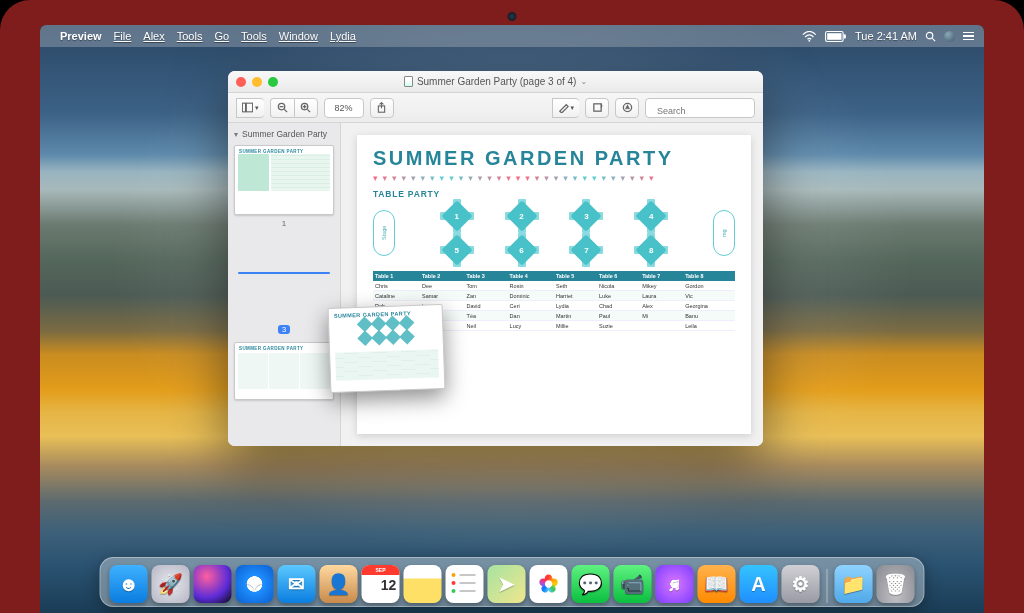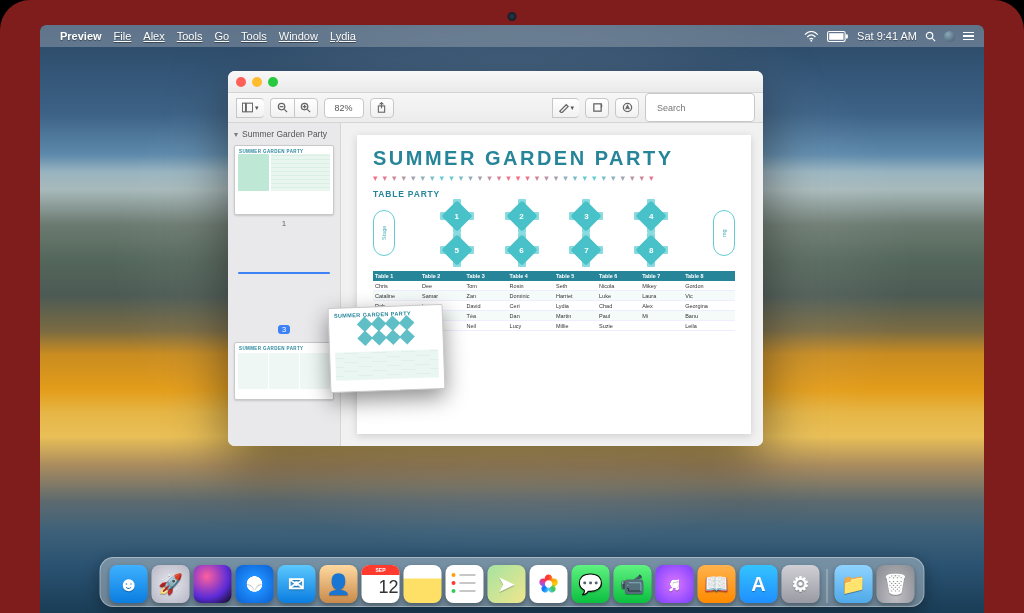--- a/index.html
+++ b/index.html
@@ -60,21 +60,21 @@
   .titlebar .chev{font-size:8px;color:#888;}
 
   .toolbar{height:30px;background:linear-gradient(#f6f6f6,#ececec);border-bottom:1px solid var(--toolbar-border);display:flex;align-items:center;padding:0 8px;gap:6px;}
   .tb-btn{height:20px;min-width:24px;border:1px solid #c7c7c7;border-radius:4px;background:linear-gradient(#fff,#f1f1f1);display:flex;align-items:center;justify-content:center;padding:0 5px;cursor:default;color:#555;}
   .tb-group{display:flex;}
   .tb-group .tb-btn:first-child{border-radius:4px 0 0 4px;border-right:none;}
   .tb-group .tb-btn:last-child{border-radius:0 4px 4px 0;}
   .tb-btn svg{width:11px;height:11px;stroke:#666;fill:none;stroke-width:1.4;}
   .zoom-field{height:20px;width:40px;border:1px solid #c7c7c7;border-radius:4px;background:#fff;font-size:9px;display:flex;align-items:center;justify-content:center;color:#555;}
   .toolbar .flex{flex:1;}
-  .search{height:29px;width:110px;border:1px solid #c7c7c7;border-radius:4px;background:#fff;display:flex;align-items:center;padding:0 5px;gap:4px;}
+  .search{height:20px;width:110px;border:1px solid #c7c7c7;border-radius:4px;background:#fff;display:flex;align-items:flex-end;padding:0 5px;gap:4px;}
   .search input{border:0;outline:0;flex:1;font-size:9px;background:transparent;}
   .search svg{width:10px;height:10px;stroke:#999;fill:none;stroke-width:1.6;}
 
   .body{flex:1;display:flex;min-height:0;}
   .sidebar{width:113px;background:var(--sidebar);border-right:1px solid var(--toolbar-border);padding:6px;display:flex;flex-direction:column;gap:6px;overflow:hidden;}
   .sb-title{font-size:8.5px;color:#555;display:flex;align-items:center;gap:4px;}
   .sb-title::before{content:"▾";font-size:8px;color:#7a7a7a;}
   .thumb{width:100%;border:1px solid #c9c9c9;border-radius:2px;background:#fff;position:relative;box-shadow:0 1px 2px rgba(0,0,0,0.15);}
   .thumb-label{text-align:center;font-size:8px;color:#666;margin-top:-2px;}
   .thumb-badge{display:inline-block;min-width:12px;padding:0 3px;background:#3c82f6;color:#fff;border-radius:3px;font-size:7.5px;text-align:center;margin:-2px auto 0;}
@@ -131,21 +131,21 @@
   .dock .app{width:38px;height:38px;border-radius:8px;display:flex;align-items:center;justify-content:center;font-size:18px;color:#fff;font-weight:700;position:relative;box-shadow:0 2px 4px rgba(0,0,0,0.3);}
   .dock .sep{width:1px;height:34px;background:rgba(255,255,255,0.45);margin:0 3px;}
   .dock .finder{background:linear-gradient(#3fb1ff,#0a7de0);}
   .dock .launchpad{background:radial-gradient(circle,#e8e8ef,#b6b6c4);}
   .dock .siri{background:radial-gradient(circle at 35% 30%,#ff5f9e,#5a2bd8 60%,#0b0b14);}
   .dock .safari{background:radial-gradient(circle,#fff 28%,#1f8fff 30%,#0a5ed0);}
   .dock .mail{background:linear-gradient(#5cc8ff,#0a7de0);}
   .dock .contacts{background:linear-gradient(#ffd9a0,#c98a4a);}
   .dock .calendar{background:#fff;}
   .dock .calendar .band{position:absolute;top:0;left:0;right:0;height:10px;background:#ff3b30;border-radius:8px 8px 0 0;font-size:5px;color:#fff;text-align:center;line-height:10px;}
-  .dock .calendar .day{position:absolute;top:12px;left:16px;right:0;text-align:center;color:#333;font-size:18px;font-weight:400;}
+  .dock .calendar .day{position:absolute;top:12px;left:16px;right:0;text-align:center;color:#333;font-size:14px;font-weight:700;}
   .dock .notes{background:linear-gradient(#fff 35%,#ffe066 36%);}
   .dock .reminders{background:#fff;}
   .dock .reminders::before{content:"";position:absolute;left:6px;top:8px;width:4px;height:4px;border-radius:50%;background:#ff9f0a;box-shadow:0 8px 0 #ff3b30,0 16px 0 #34c759;}
   .dock .reminders::after{content:"";position:absolute;left:14px;top:9px;width:16px;height:2px;background:#c7c7c7;box-shadow:0 8px 0 #c7c7c7,0 16px 0 #c7c7c7;}
   .dock .maps{background:linear-gradient(135deg,#a6e3a1,#f0e68c);}
   .dock .photos{background:#fff;}
   .dock .photos::before{content:"✿";position:absolute;inset:0;display:flex;align-items:center;justify-content:center;font-size:24px;background:conic-gradient(#ff3b30,#ff9f0a,#ffcc00,#34c759,#5ac8fa,#007aff,#af52de,#ff2d55,#ff3b30);-webkit-background-clip:text;color:transparent;}
   .dock .messages{background:linear-gradient(#5ff281,#0bbf3f);}
   .dock .facetime{background:linear-gradient(#5ff281,#0bbf3f);}
   .dock .itunes{background:radial-gradient(circle,#fff 15%,#cc6eff 16%,#7a3dff);}
@@ -181,41 +181,46 @@
             <circle cx="8" cy="10.6" r="1" fill="#fff"></circle>
           </svg>
       </span>
       <span class="right-item">
         <svg viewBox="0 0 20 10">
             <rect x="0.5" y="0.5" width="16" height="9" rx="1.5" stroke="#fff" fill="none"></rect>
             <rect x="2" y="2" width="13" height="6" fill="#fff"></rect>
             <rect x="17" y="3" width="2" height="4" rx="1" fill="#fff"></rect>
           </svg>
       </span>
-      <span class="right-item">Sat 9:41 AM</span>
+      <span class="right-item">Tue 2:41 AM</span>
       <span class="right-item">
         <svg viewBox="0 0 12 12">
             <circle cx="5" cy="5" r="3.5" stroke="#fff" fill="none" stroke-width="1.3"></circle>
             <line x1="8" y1="8" x2="11" y2="11" stroke="#fff" stroke-width="1.3"></line>
           </svg>
       </span>
       <span class="right-item spot"></span>
       <span class="right-item burger">
           <span></span>
           <span></span>
           <span></span>
         </span>
     </div>
 
     <div class="window">
       <div class="titlebar">
         <div class="traffic">
           <span class="tr-r"></span>
           <span class="tr-y"></span>
           <span class="tr-g"></span>
+        </div>
+        <div class="title">
+          <span class="docicon"></span>
+          <span><span>Summer Garden Party</span> <span>(page 3 of 4)</span></span>
+          <span class="chev">⌄</span>
         </div>
       </div>
 
       <div class="toolbar">
         <div class="tb-group">
           <div class="tb-btn">
             <svg viewBox="0 0 14 12">
                 <rect x="0.5" y="0.5" width="4" height="11"></rect>
                 <rect x="5.5" y="0.5" width="8" height="11"></rect>
               </svg>

